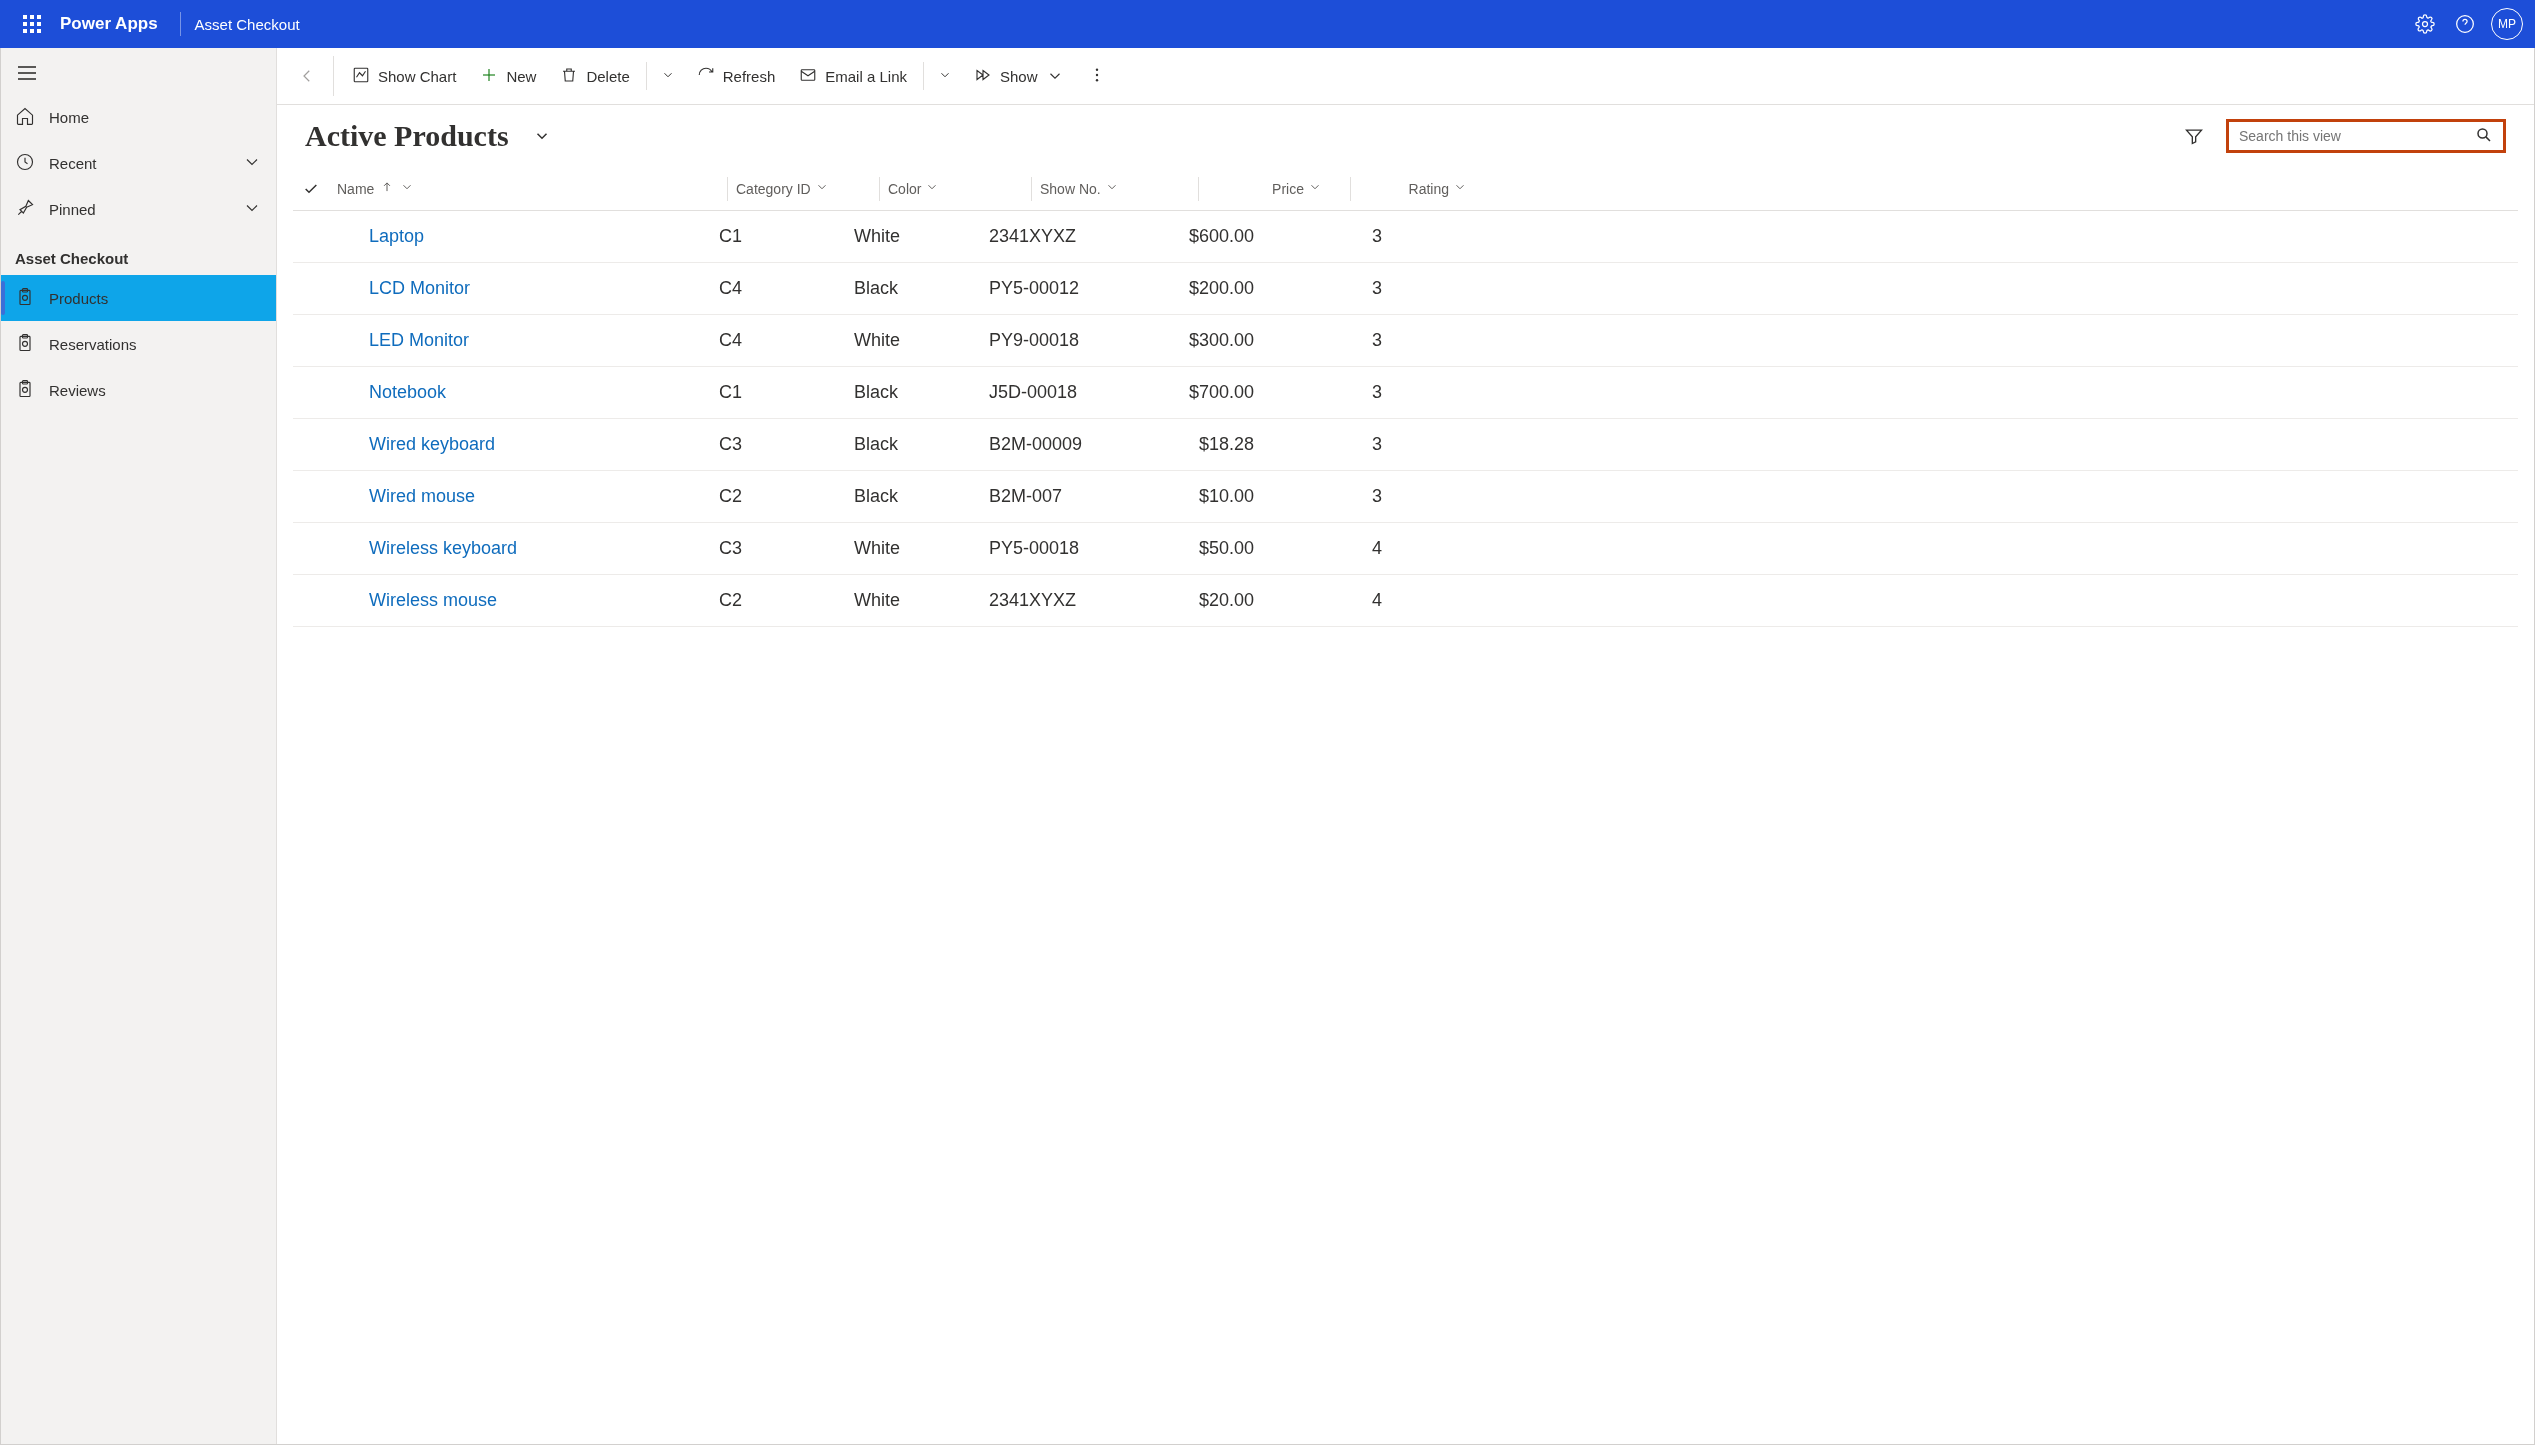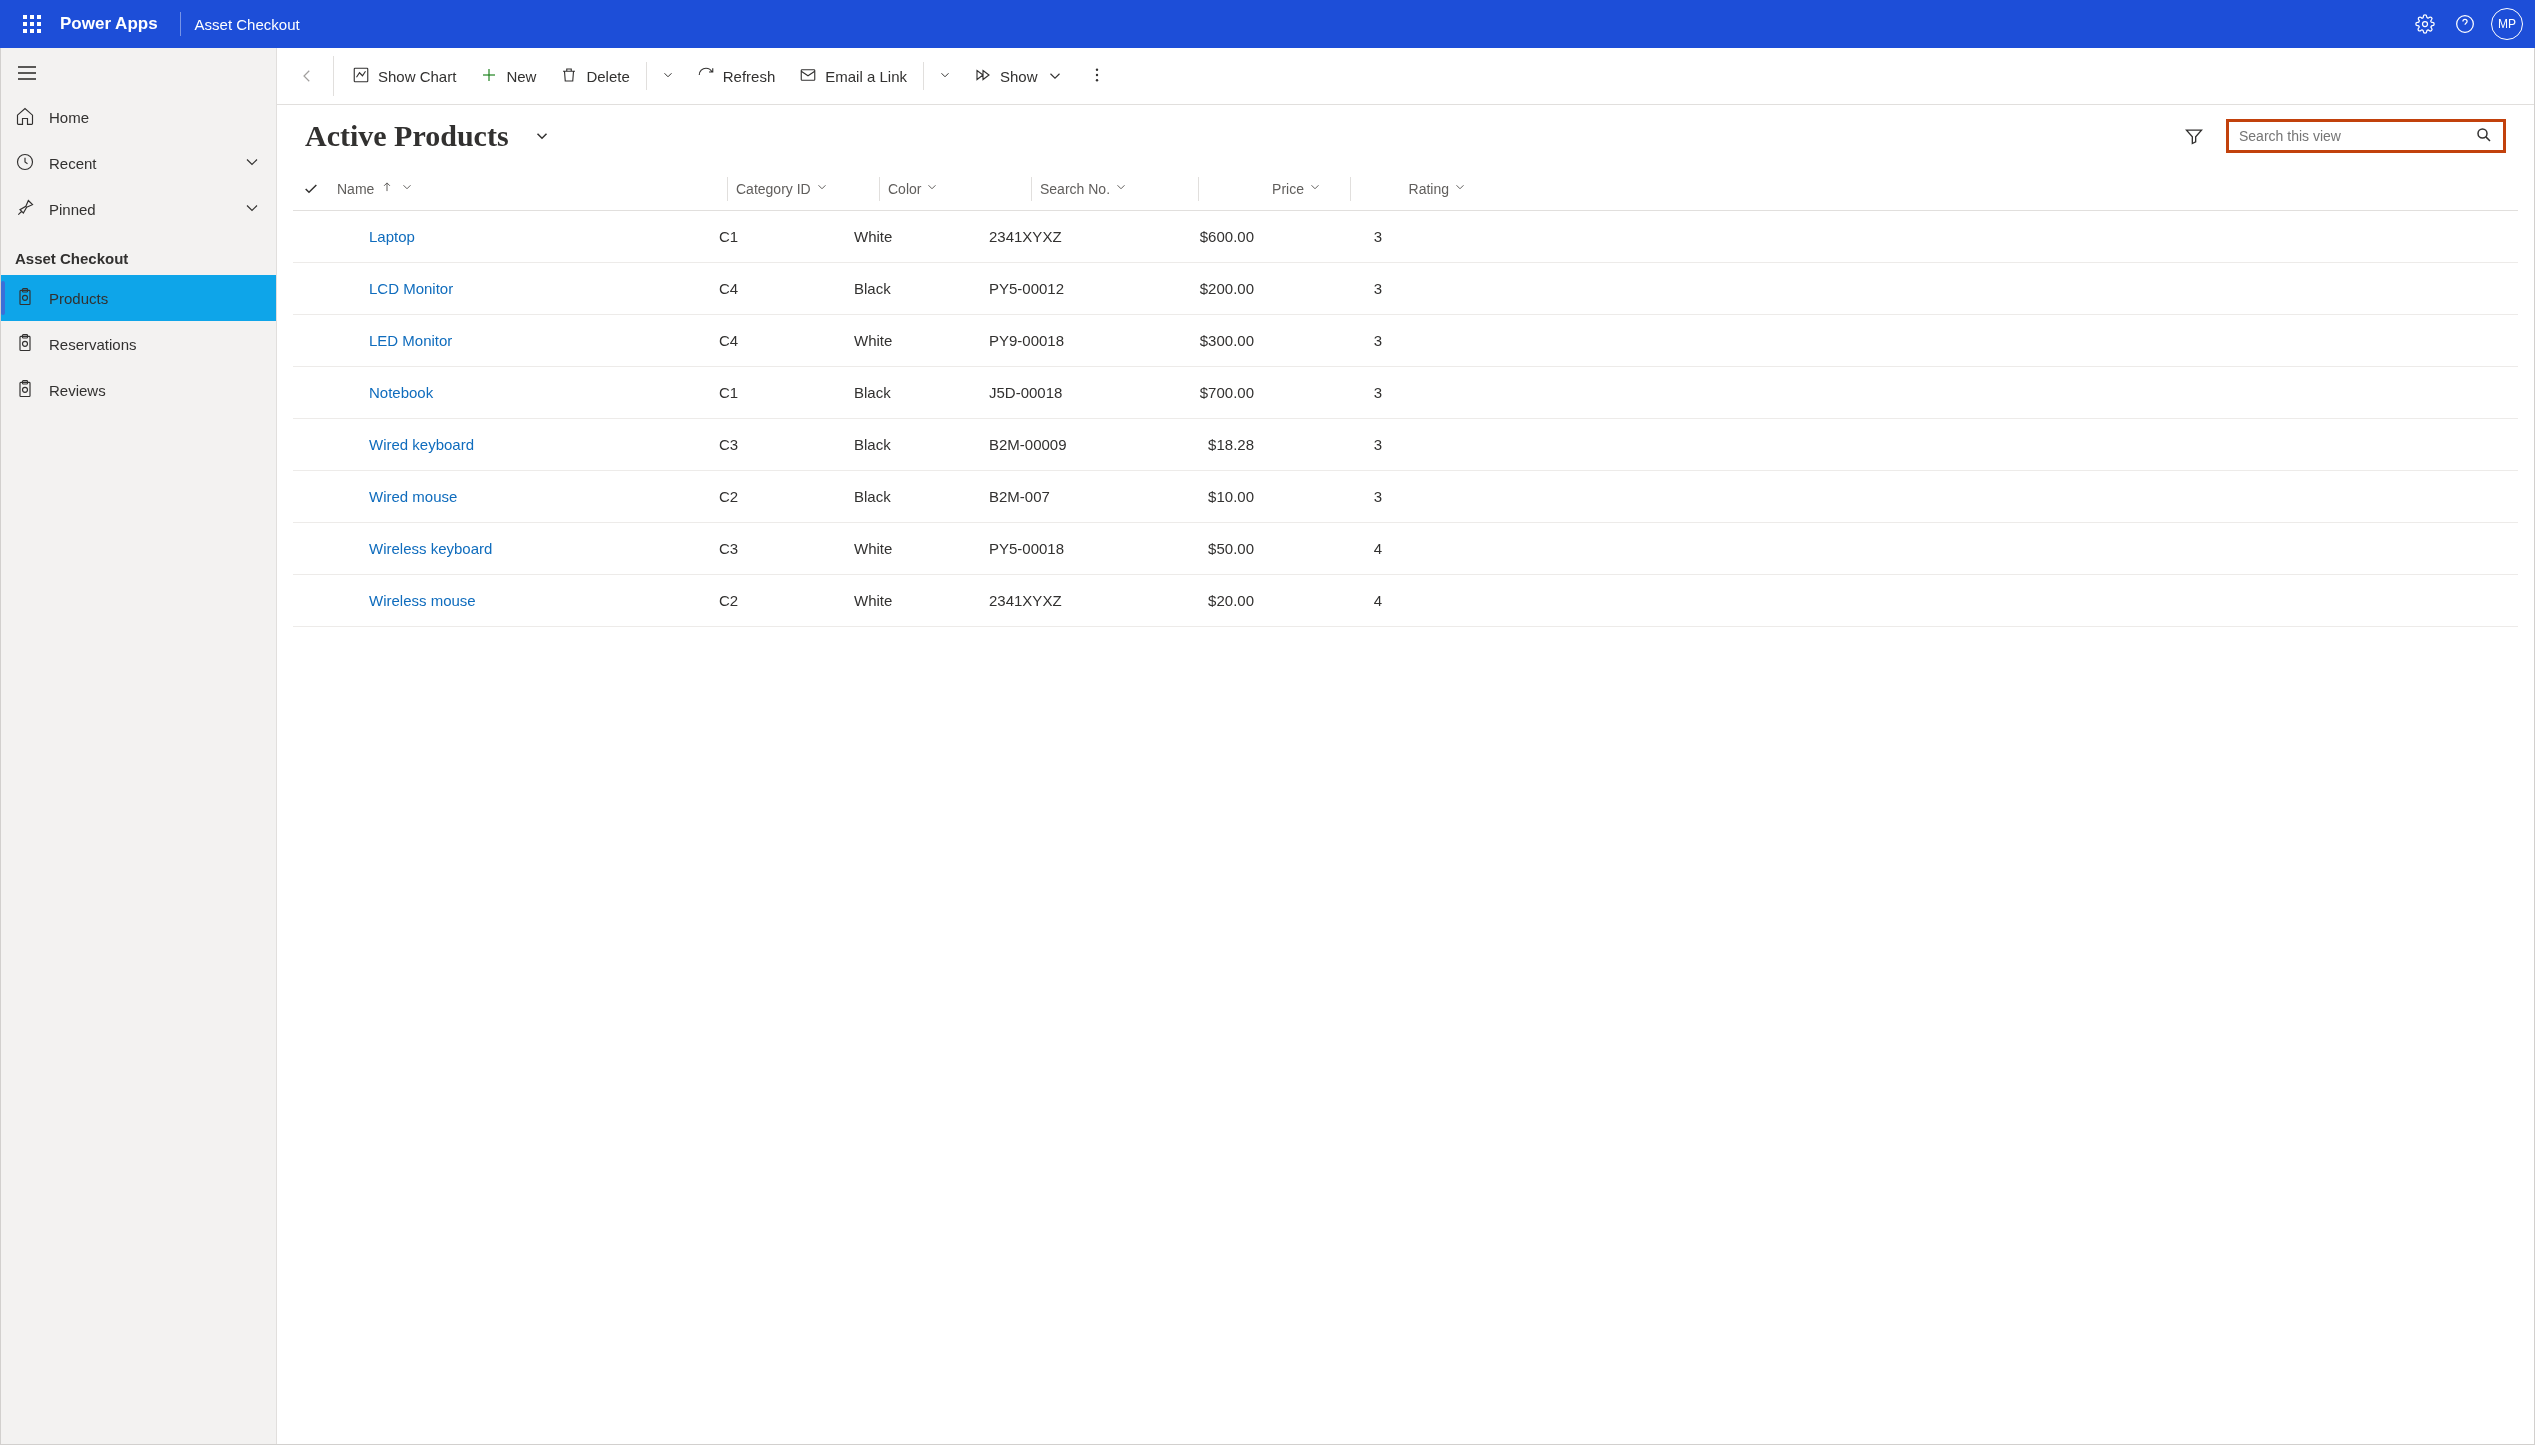--- a/index.html
+++ b/index.html
@@ -51,21 +51,21 @@
 .col-check { width:36px; display:flex; justify-content:center; }
 .col-name { flex: 0 0 390px; padding-left:8px; display:flex; align-items:center; gap:6px; }
 .col-cat  { flex: 0 0 135px; display:flex; align-items:center; gap:4px; }
 .col-color{ flex: 0 0 135px; display:flex; align-items:center; gap:4px; }
 .col-model{ flex: 0 0 150px; display:flex; align-items:center; gap:4px; }
 .col-price{ flex: 0 0 135px; display:flex; align-items:center; gap:4px; justify-content:flex-end; padding-right:20px; }
 .col-rating{ flex: 0 0 120px; display:flex; align-items:center; gap:4px; justify-content:flex-end; padding-right:12px; }
 .hd-chev svg { width:14px; height:14px; stroke:#605e5c; fill:none; stroke-width:1.7; }
 .hd-sep { width:1px; height:24px; background:#e1dfdd; margin:0 8px; }
 
-.grid-row { display:flex; align-items:center; height:52px; border-bottom:1px solid #edebe9; font-size:15px; }
+.grid-row { display:flex; align-items:center; height:52px; border-bottom:1px solid #edebe9; font-size:18px; }
 .grid-row .col-name a { color:#0f6cbd; text-decoration:none; }
 .grid-row .col-name { padding-left: 40px; }
 .grid-row .col-rating, .grid-row .col-price { justify-content:flex-end; }
 </style>
 </head>
 <body>
 
 <div class="top-bar">
   <div class="waffle">
     <svg viewBox="0 0 18 18">
@@ -282,21 +282,21 @@
         </div>
         <div class="hd-sep"></div>
         <div class="col-color">
           <span>Color</span>
           <span class="hd-chev"><svg viewBox="0 0 24 24">
                 <polyline points="6 9 12 15 18 9"></polyline>
               </svg></span>
         </div>
         <div class="hd-sep"></div>
         <div class="col-model">
-          <span>Search No.</span>
+          <span>Show No.</span>
           <span class="hd-chev"><svg viewBox="0 0 24 24">
                 <polyline points="6 9 12 15 18 9"></polyline>
               </svg></span>
         </div>
         <div class="hd-sep"></div>
         <div class="col-price">
           <span>Price</span>
           <span class="hd-chev"><svg viewBox="0 0 24 24">
                 <polyline points="6 9 12 15 18 9"></polyline>
               </svg></span>

